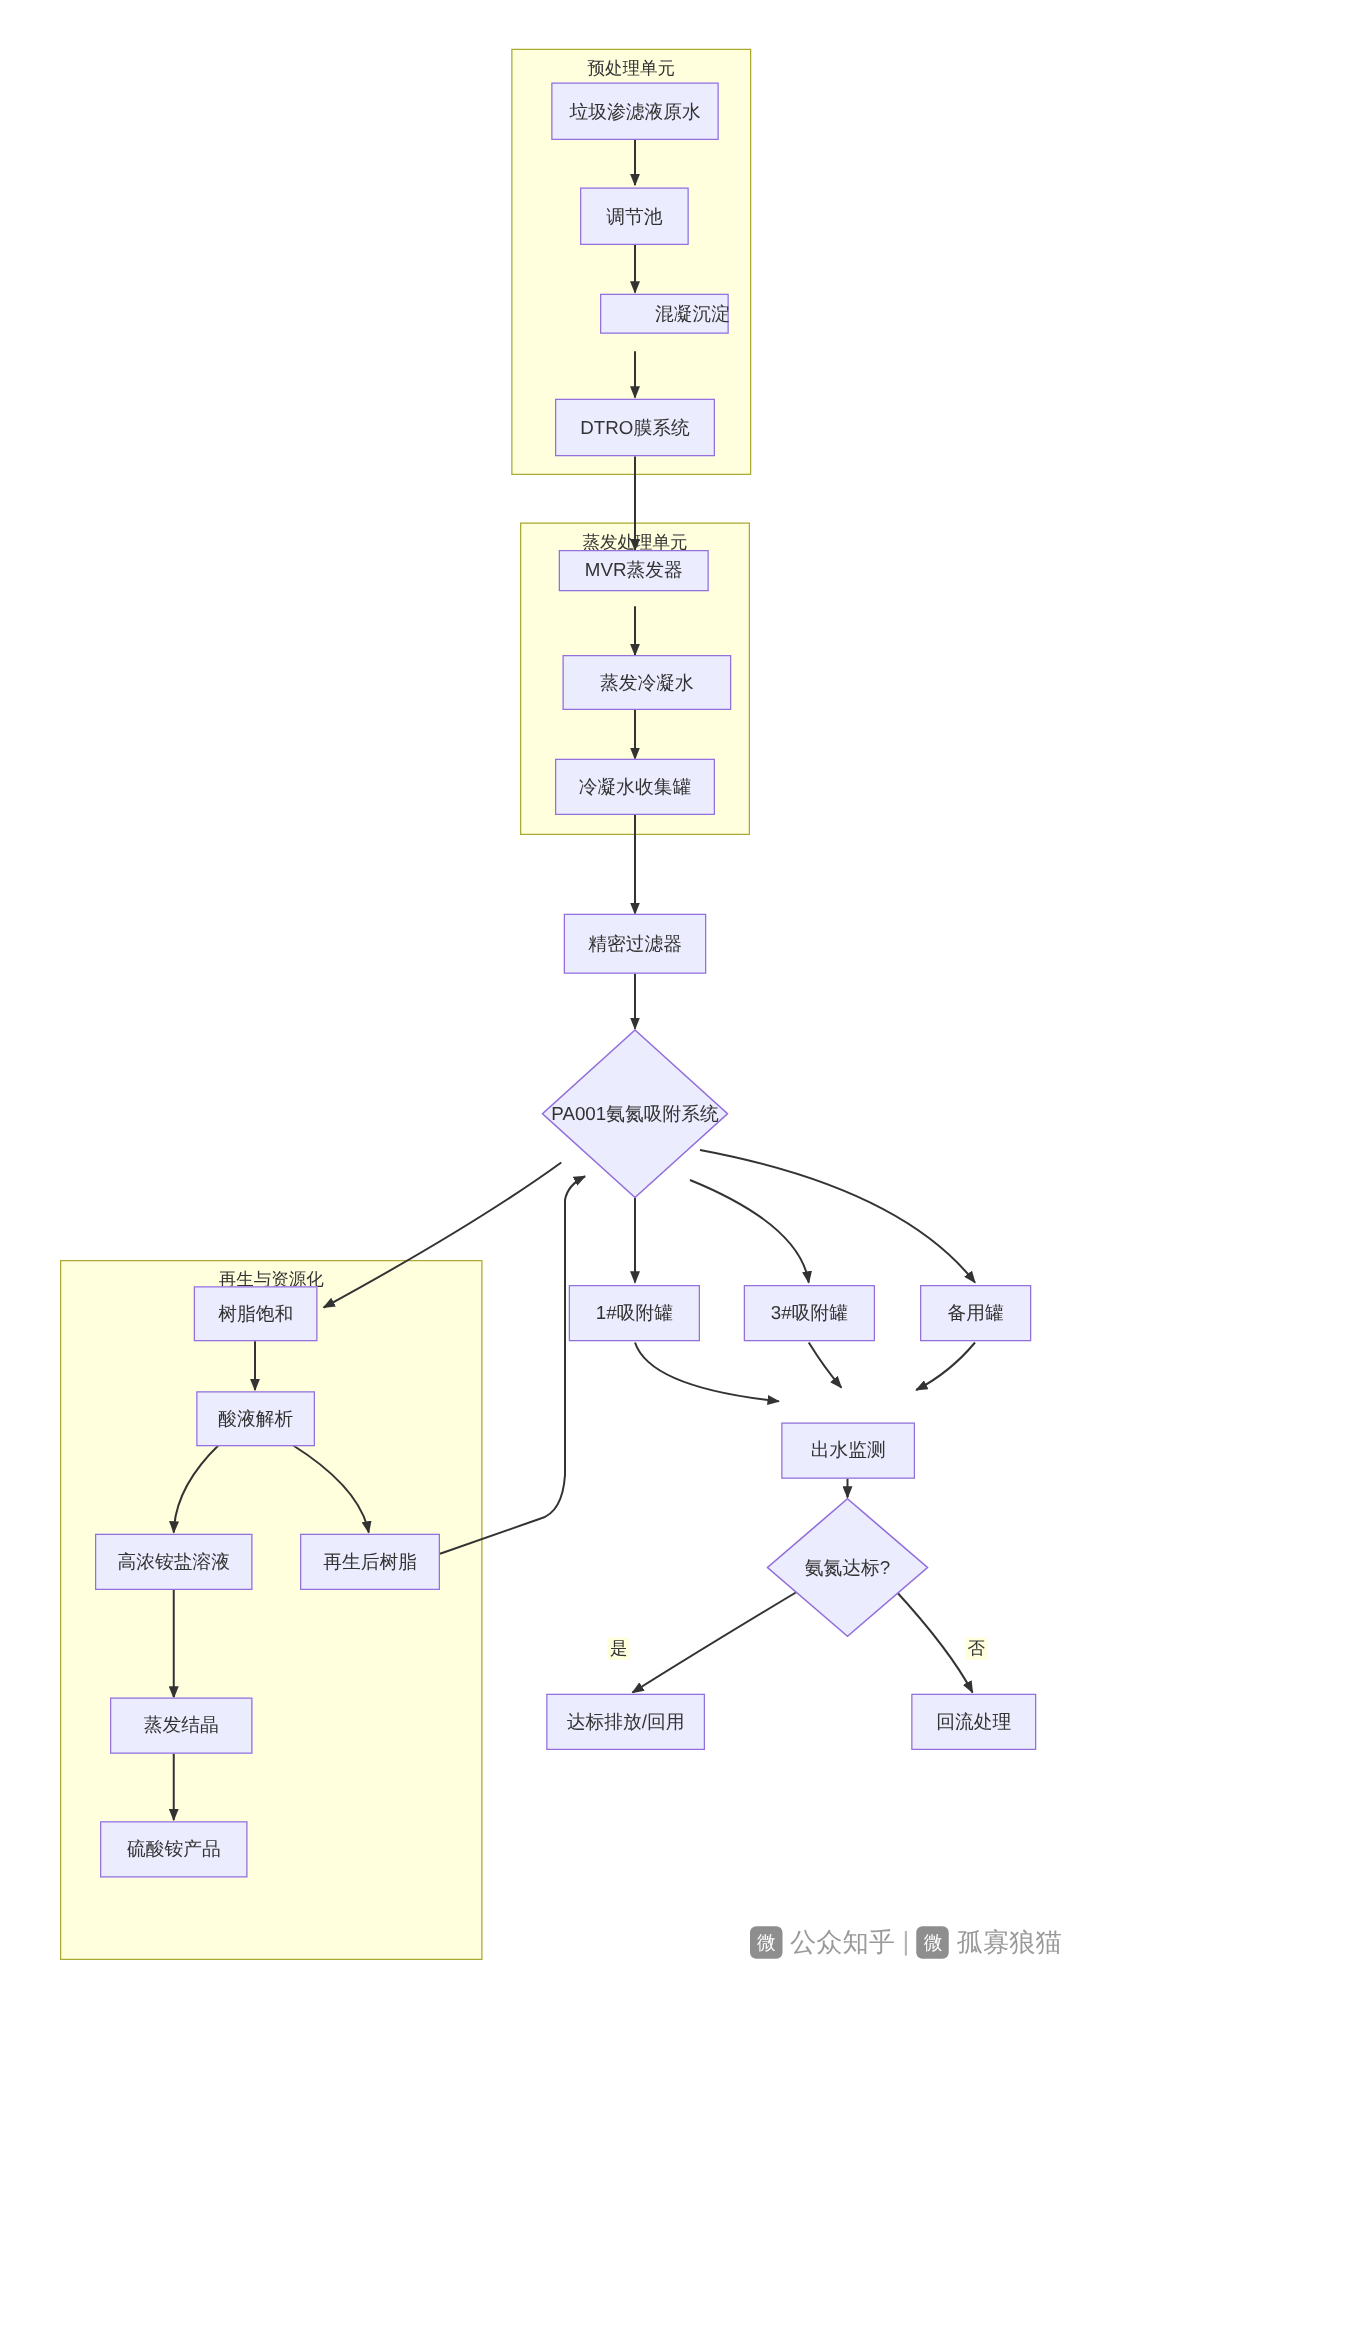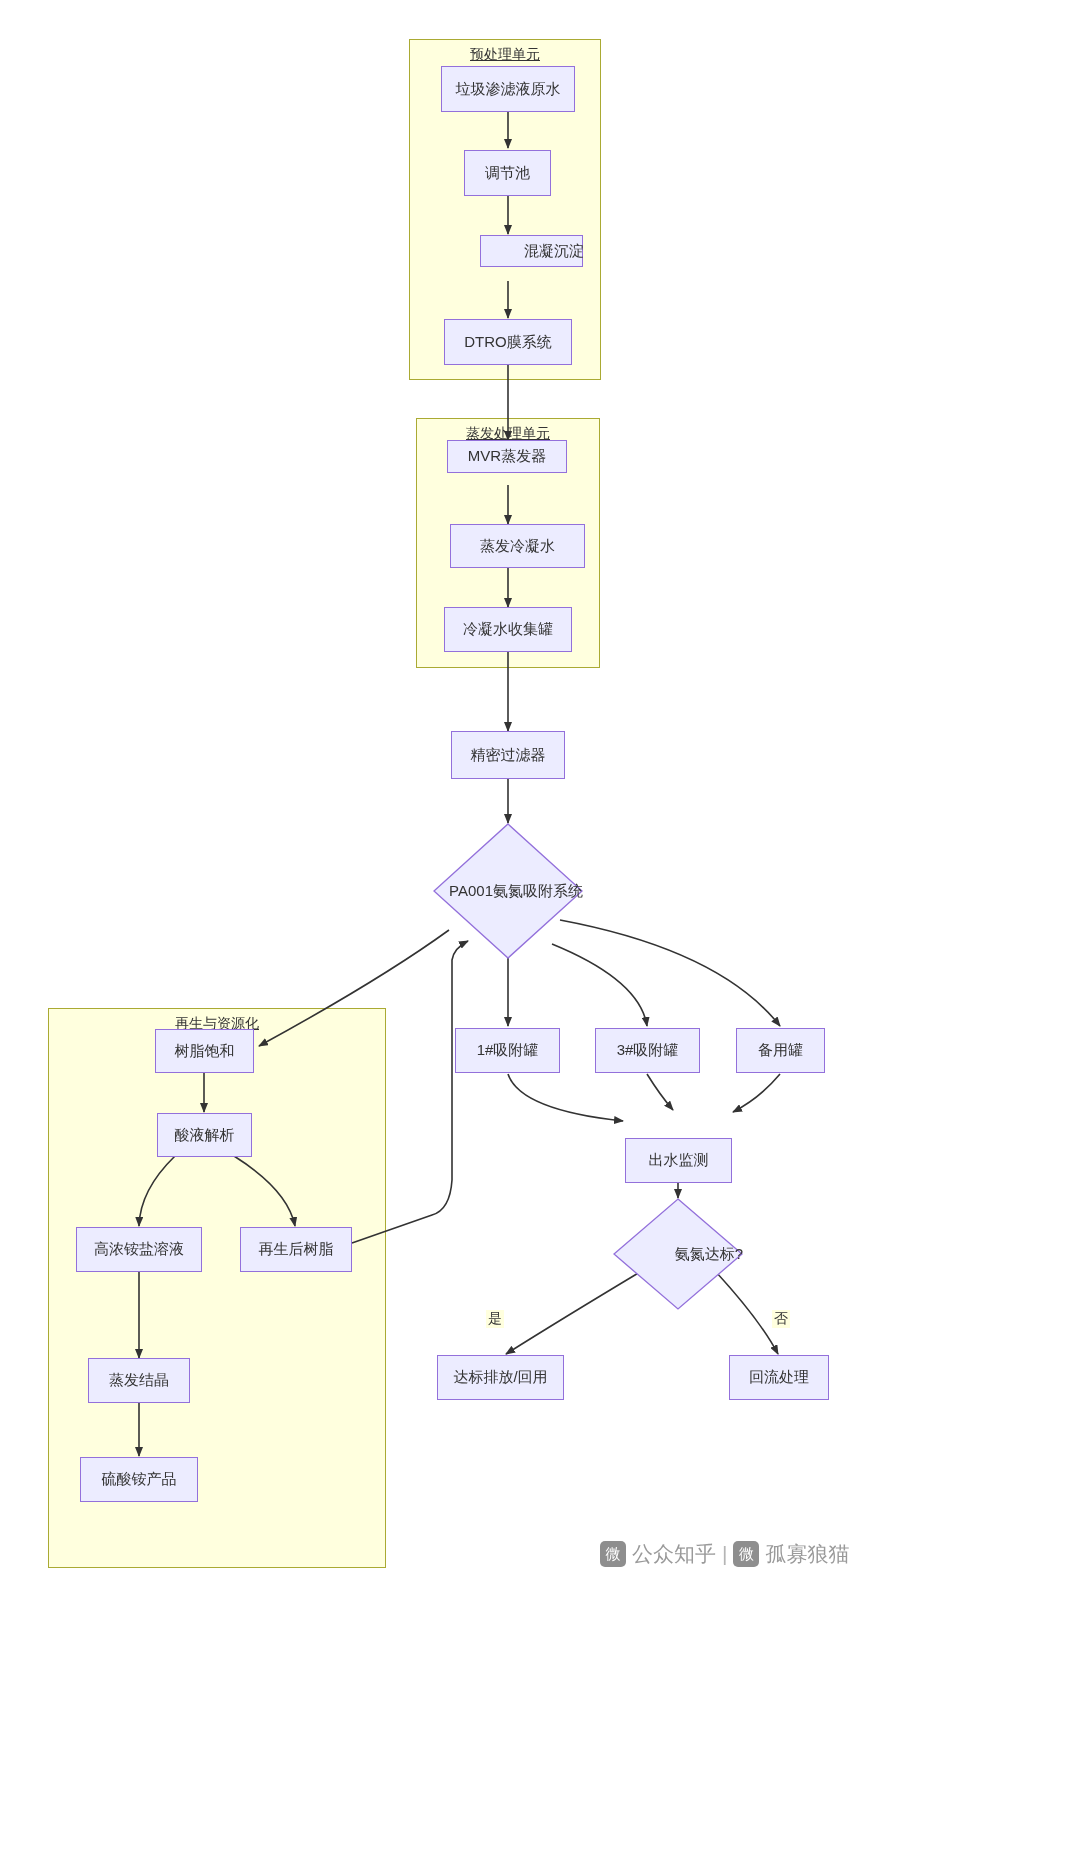--- a/index.html
+++ b/index.html
@@ -27,40 +27,39 @@
     box-sizing:border-box;
   }
   .cluster-label{
     position:absolute;
     left:0; right:0;
     top:6px;
     text-align:center;
     font-size:14px;
     color:#333333;
     white-space:nowrap;
-    text-decoration:underline;
   }
   .node{
     position:absolute;
     background:#ececff;
     border:1px solid #9370db;
     box-sizing:border-box;
     display:flex;
     align-items:center;
     justify-content:center;
     font-size:15px;
     color:#333333;
     text-align:center;
     white-space:nowrap;
   }
   .diamond-wrap{
     position:absolute;
     display:flex;
     align-items:center;
-    justify-content:flex-end;
+    justify-content:center;
   }
   .diamond-shape{
     position:absolute;
     left:0; top:0;
     width:100%; height:100%;
   }
   .diamond-text{
     position:relative;
     font-size:15px;
     color:#333333;
@@ -238,21 +237,21 @@
   </div>
 
   <div class="node" style="left:76px; top:1227px; width:126px; height:45px;">
     <span>高浓铵盐溶液</span>
   </div>
 
   <div class="node" style="left:240px; top:1227px; width:112px; height:45px;">
     <span>再生后树脂</span>
   </div>
 
-  <div class="node" style="left:88px; top:1358px; width:102px; height:45px;">
+  <div class="node" style="left:88px; top:1358px; width:114px; height:45px;">
     <span>蒸发结晶</span>
   </div>
 
   <div class="node" style="left:80px; top:1457px; width:118px; height:45px;">
     <span>硫酸铵产品</span>
   </div>
 
   <div class="edge-label" style="left:486px; top:1310px;">是</div>
 
   <div class="edge-label" style="left:772px; top:1310px;">否</div>

